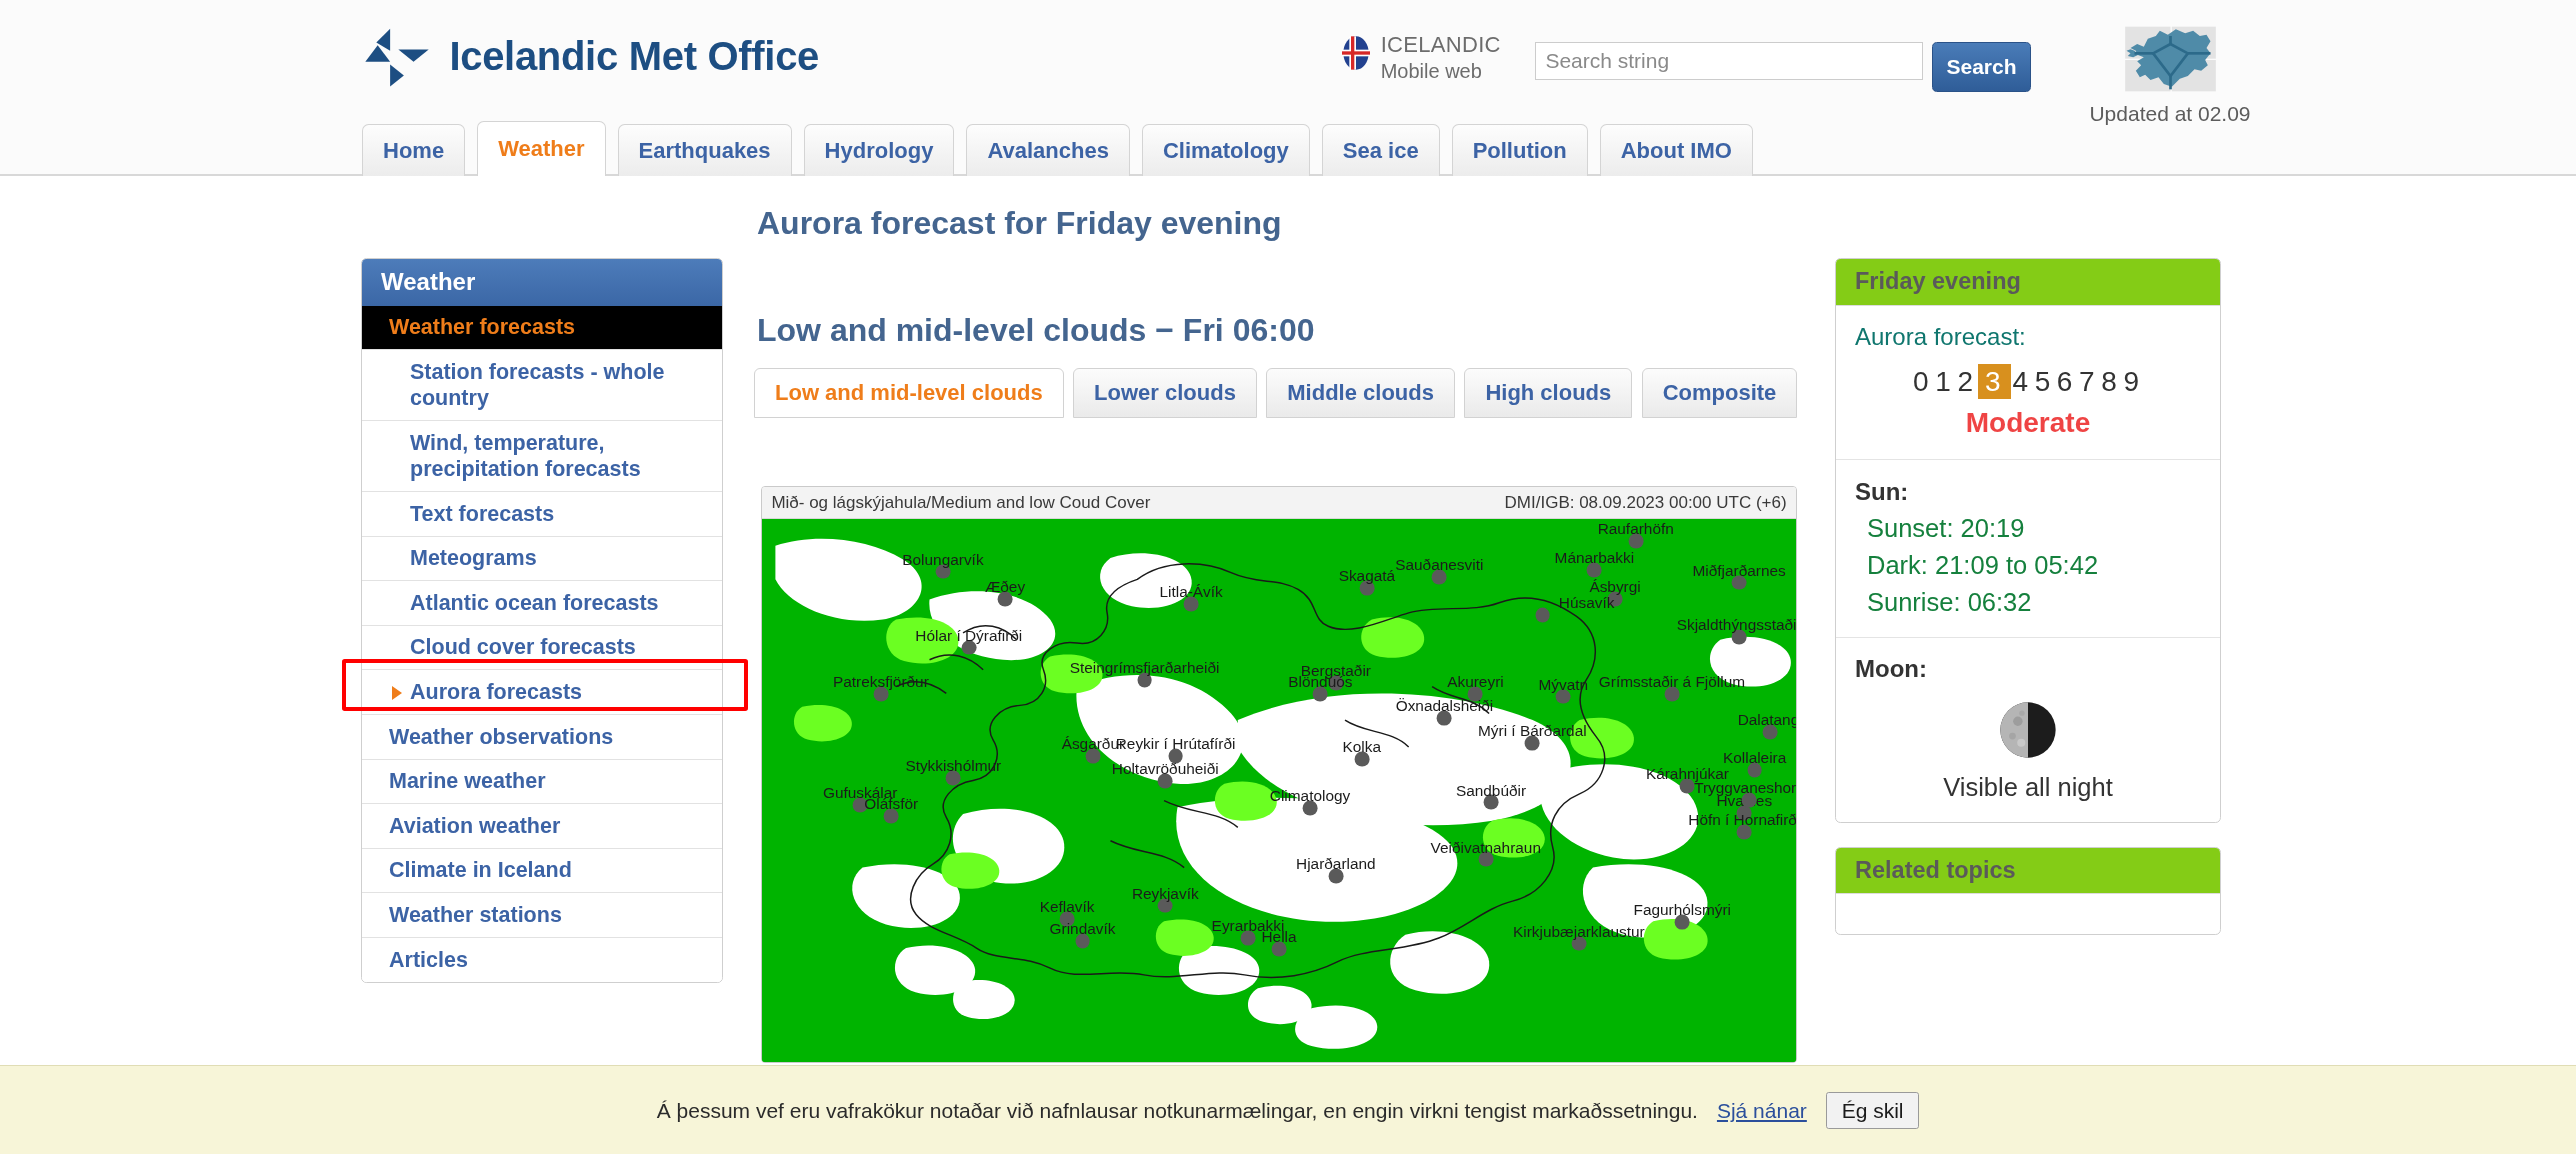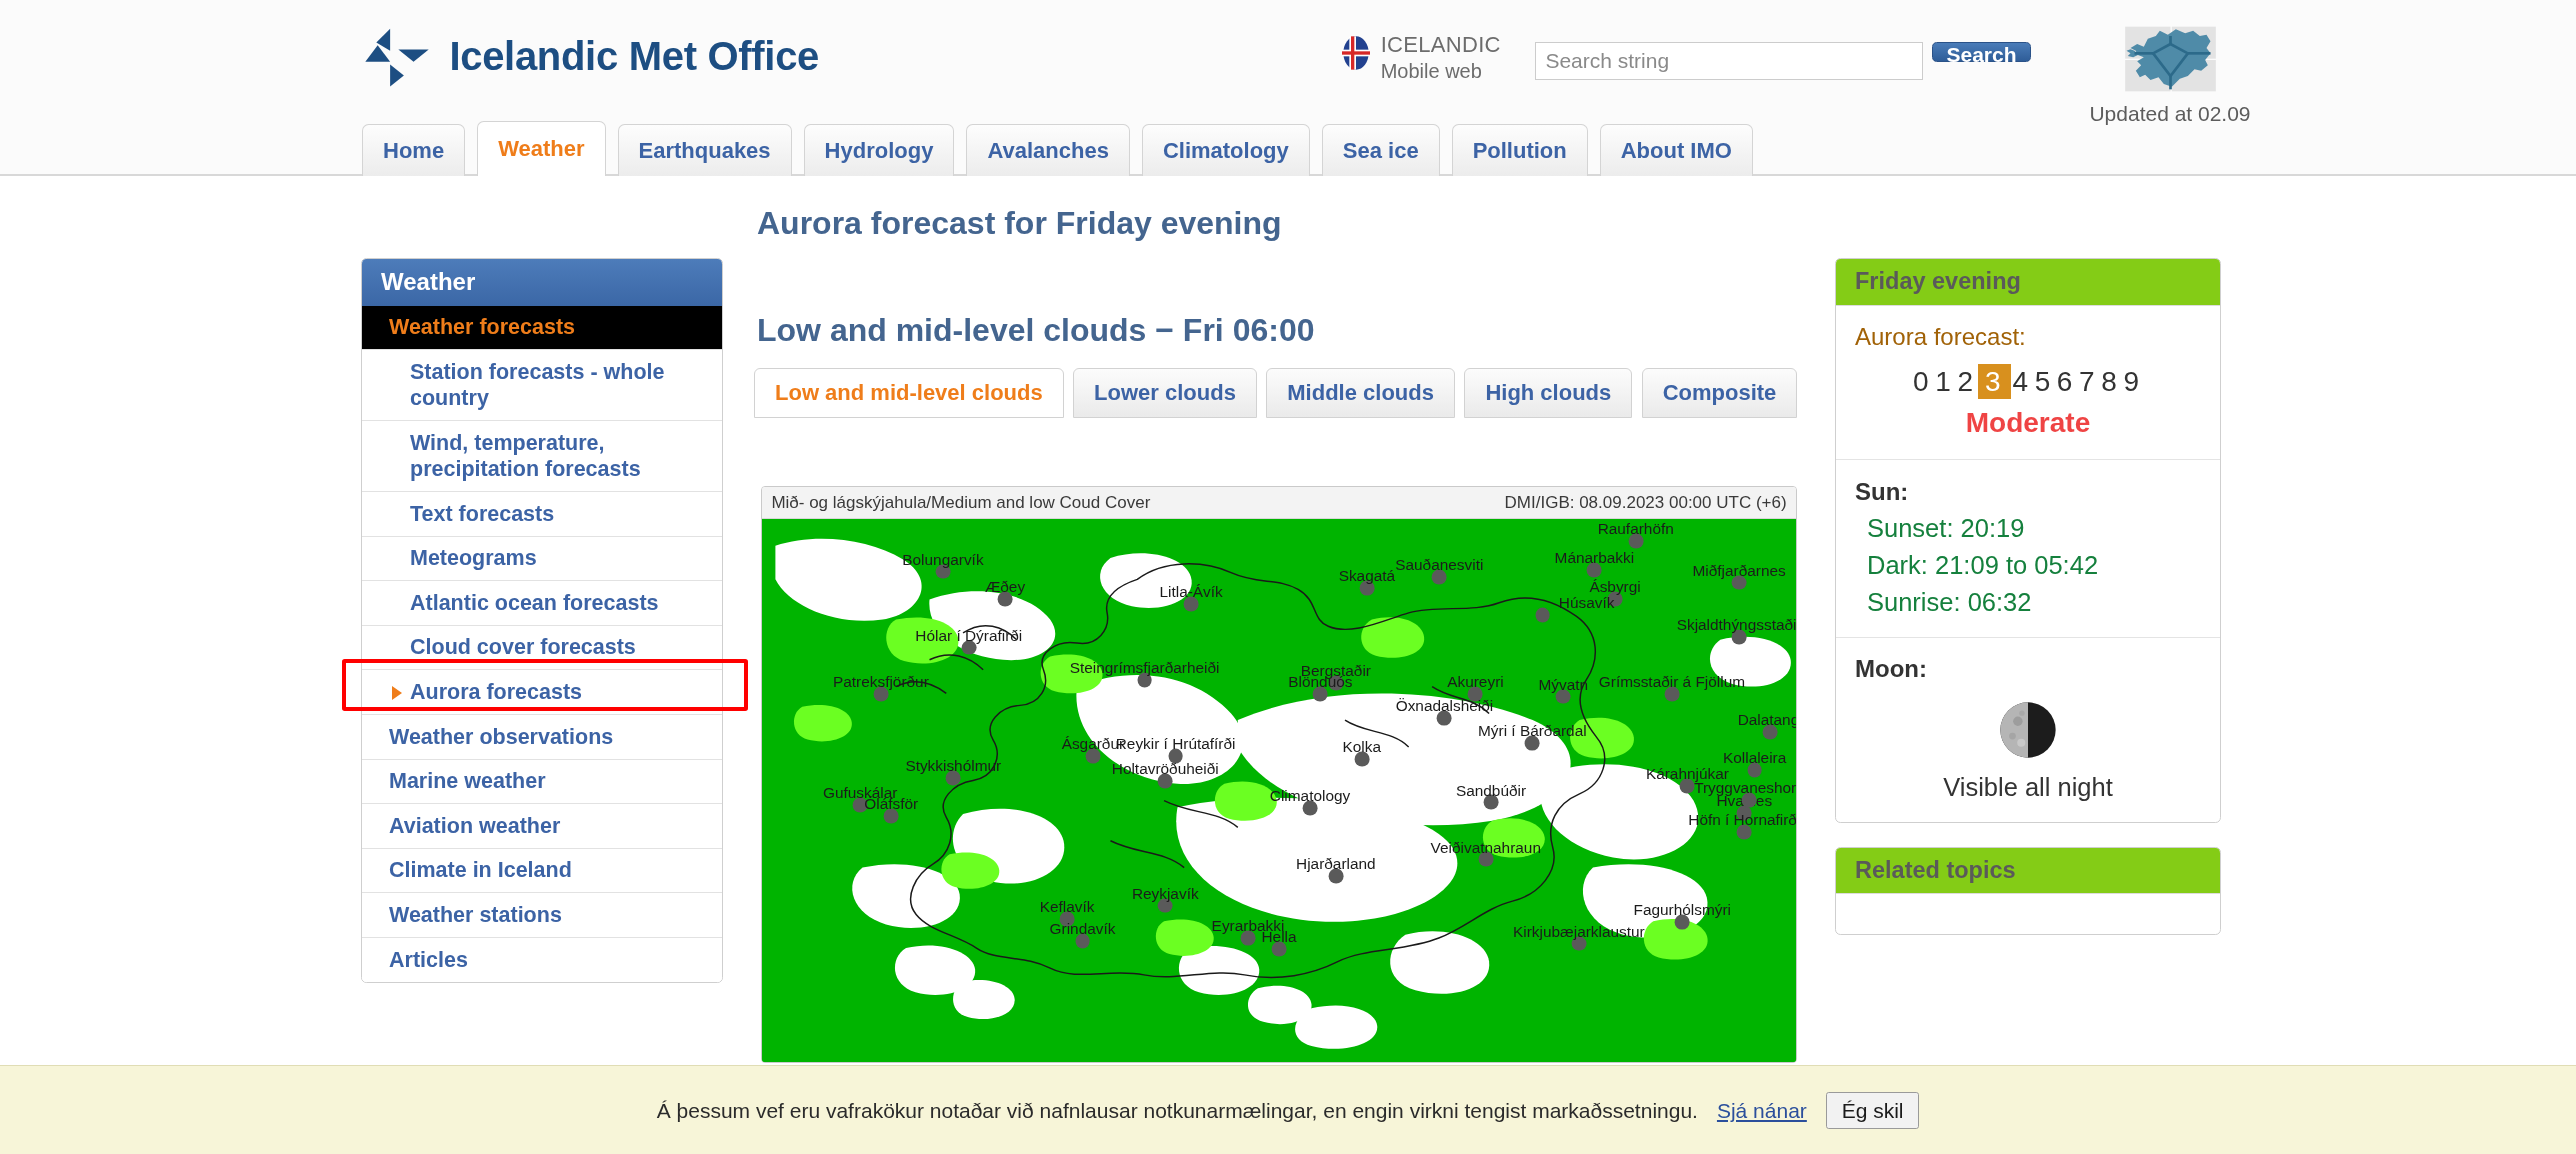--- a/index.html
+++ b/index.html
@@ -45,21 +45,21 @@
     width: 388px; height: 38px;
     border: 1.3px solid #ccc; background: #fff;
     box-sizing: border-box;
     font-family: "Liberation Sans", sans-serif;
     font-size: 21px; color: #4a4a4a;
     padding: 0 9.4px;
   }
   #search-input::placeholder { color: #8a8a8a; opacity: 1; }
   #search-button {
     position: absolute; left: 1932px; top: 42px;
-    width: 99px; height: 20px;
+    width: 99px; height: 50px;
     background: linear-gradient(#4a7cb8, #2f5d98);
     border: 0.7px solid #2a5288; border-radius: 4.7px;
     color: #ffffff; font-size: 21px; font-weight: bold;
     font-family: "Liberation Sans", sans-serif;
     cursor: pointer; padding: 0;
   }
 
   #iceland-thumb-block {
     position: absolute; left: 2066px; top: 23.5px;
     width: 208px; text-align: center;
@@ -219,21 +219,21 @@
   .rbox-header {
     background: #84cc16; border-bottom: 0.7px solid #dcdcdc;
     font-size: 23.5px; font-weight: bold; color: #5a5a5a;
     padding: 9.4px 0 9.4px 19px;
   }
   .rbox-section {
     border-bottom: 0.7px solid #e4e4e4;
     padding: 17.4px 19px 20px 19px;
   }
   .rbox-section:last-child { border-bottom: none; }
-  #aurora-label { font-size: 24px; color: #a16207; margin-bottom: 14.8px; }
+  #aurora-label { font-size: 24px; color: #0f766e; margin-bottom: 14.8px; }
   #aurora-scale {
     text-align: center; font-size: 28px; color: #333333;
     letter-spacing: 4px; margin-bottom: 9.4px;
   }
   .scale-num { padding: 0 1.3px; }
   .scale-num.sel {
     background: #d8901e; color: #ffffff;
     padding: 2px 6.7px; font-weight: normal;
   }
   #aurora-level {

